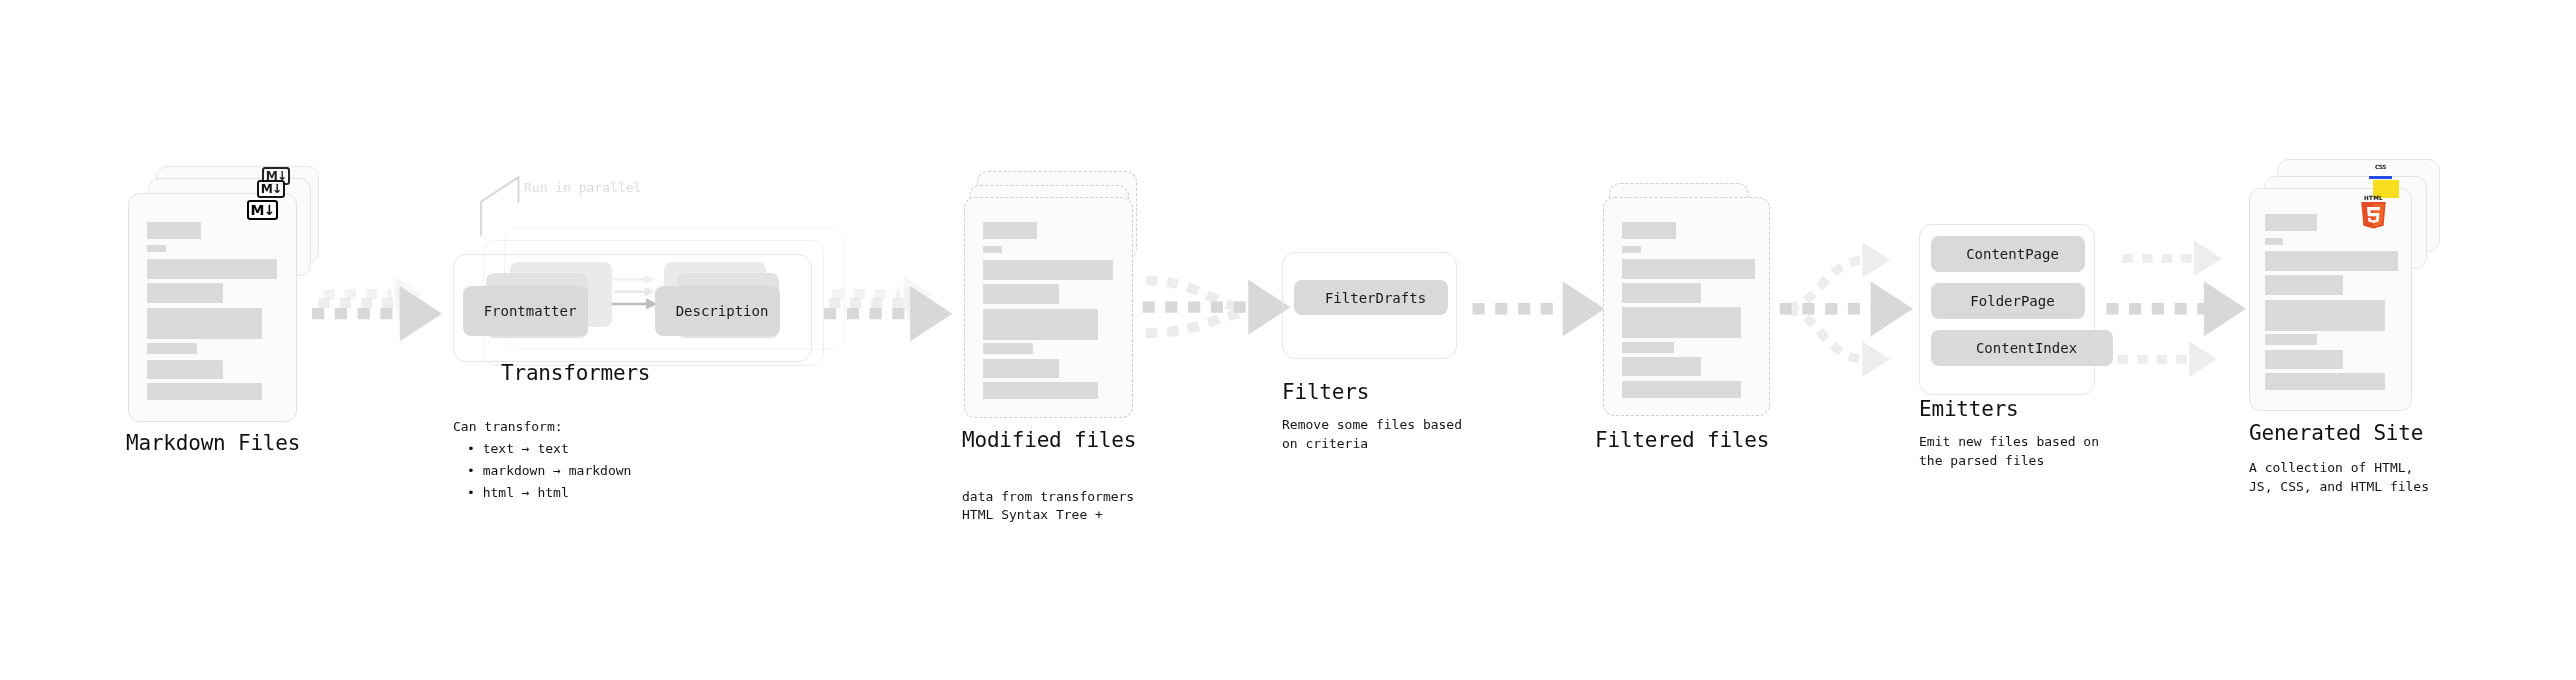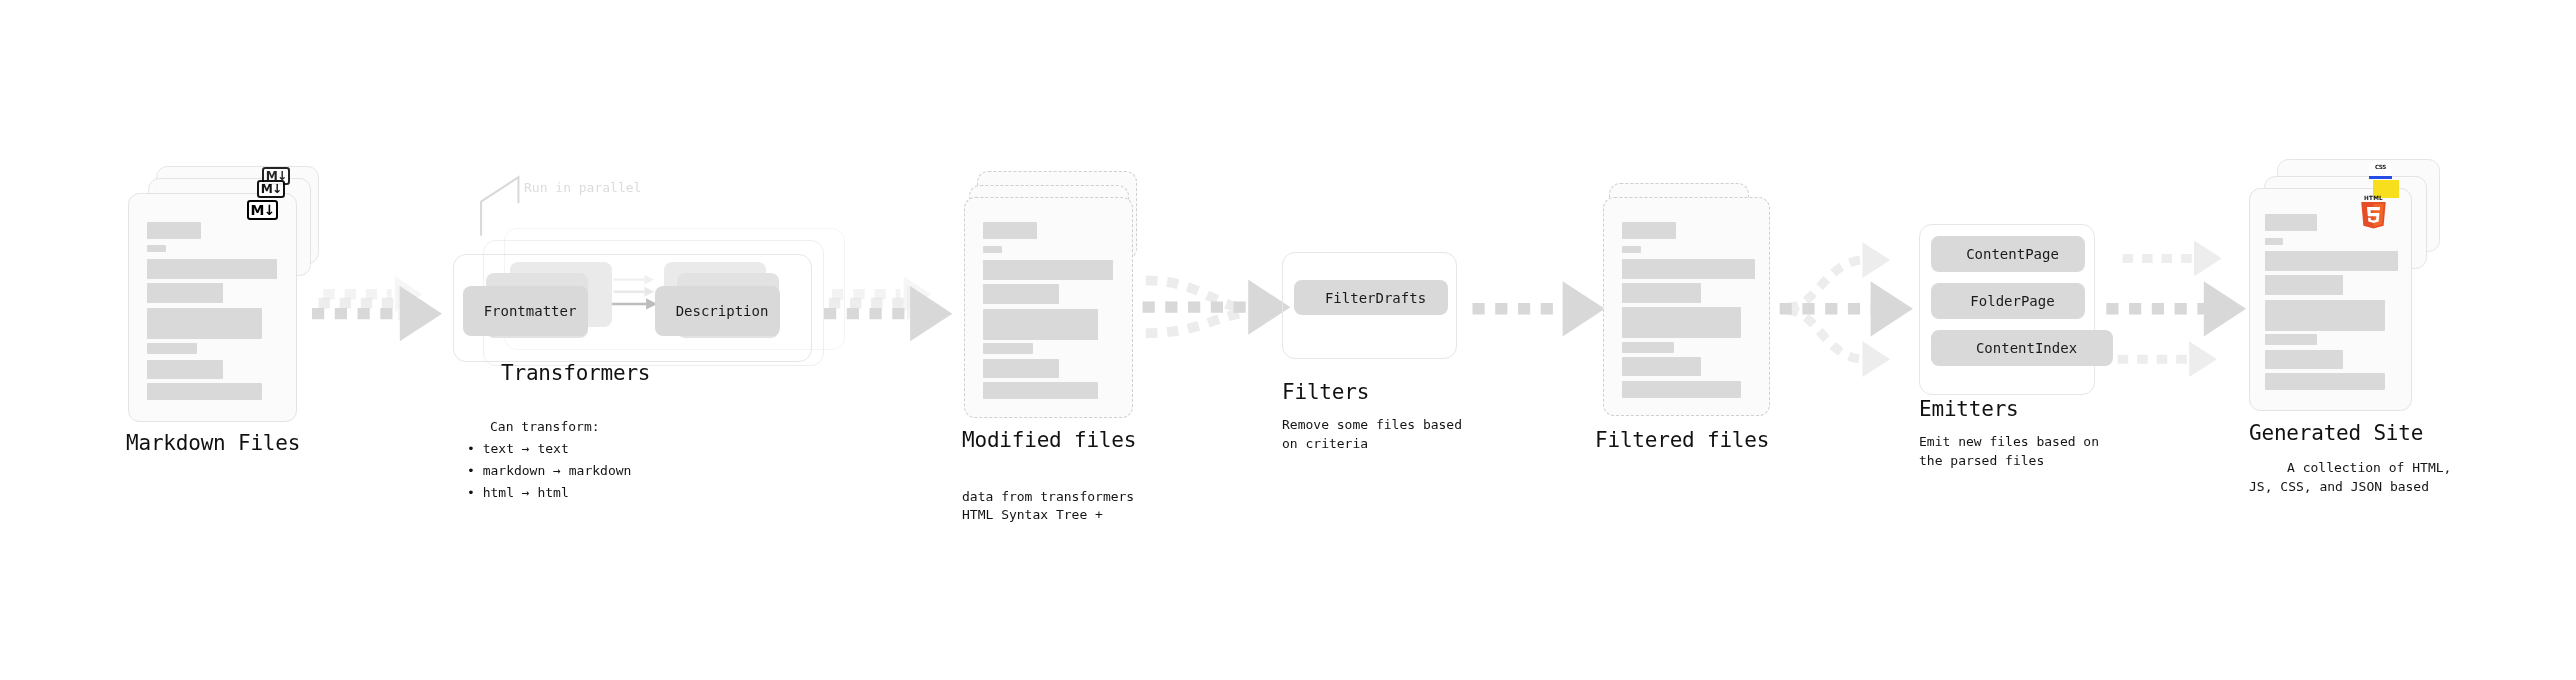--- a/index.html
+++ b/index.html
@@ -269,21 +269,21 @@
     <div class="chip ghost1 abs" style="left:486px; top:273px; width:102px; height:65px;"></div>
     <div class="chip abs" style="left:463px; top:286px; width:125px; height:50px;">Frontmatter</div>
 
     <div class="chip ghost2 abs" style="left:664px; top:262px; width:102px; height:65px;"></div>
     <div class="chip ghost1 abs" style="left:677px; top:273px; width:102px; height:65px;"></div>
     <div class="chip abs" style="left:655px; top:286px; width:125px; height:50px;">Description</div>
 
     <div class="note" style="left:524px; top:180px;">Run in parallel</div>
   </div>
   <div class="title" style="left:453px; top:361px;margin-left:48px;">Transformers</div>
-  <div class="desc" style="left:453px; top:418px;margin-left:37px;">Can transform:</div>
+  <div class="desc" style="left:453px; top:418px;">Can transform:</div>
   <div class="bullets" style="left:467px; top:439px;">• text → text</div>
   <div class="bullets" style="left:467px; top:461px;">• markdown → markdown</div>
   <div class="bullets" style="left:467px; top:483px;">• html → html</div>
 
   <div class="card-stack">
     <div class="card dashed abs" style="left:977px; top:171px; width:160px; height:89px;"></div>
     <div class="card dashed abs" style="left:969px; top:185px; width:160px; height:89px;"></div>
     <div class="card dashed abs" style="left:964px; top:197px; width:169px; height:221px;">
       <div class="bar" style="left:18px; top:24.4px; width:54px; height:17px;"></div>
       <div class="bar" style="left:18px; top:48px; width:18.7px; height:7.3px;"></div>
@@ -354,17 +354,17 @@
       <svg viewBox="0 0 38 44" width="31" height="36">
         <text x="19" y="8" font-family="DejaVu Sans, Liberation Sans, sans-serif" font-size="7" font-weight="700" fill="#111" text-anchor="middle" letter-spacing="0.3">HTML</text>
         <path d="M4 11 L34 11 L31.4 40 L19 43.5 L6.6 40 Z" fill="#e44d26"></path>
         <path d="M19 13 L31.6 13 L29.4 38.5 L19 41.5 Z" fill="#f16529"></path>
         <path d="M11 17 L27 17 L26.6 21 L15.4 21 L15.7 24.6 L26.3 24.6 L25.3 35 L19 36.8 L12.7 35 L12.3 30.4 L15.6 30.4
                  L15.8 32.7 L19 33.6 L22.2 32.7 L22.5 28.4 L12.1 28.4 Z" fill="#ffffff"></path>
       </svg>
     </div>
   </div>
   <div class="title" style="left:2249px; top:421px;">Generated Site</div>
-  <div class="desc" style="left:2249px; top:459px;margin-left:38px;">A collection of HTML,</div>
-  <div class="desc" style="left:2249px; top:478px;">JS, CSS, and JSON based</div>
+  <div class="desc" style="left:2249px; top:459px;">A collection of HTML,</div>
+  <div class="desc" style="left:2249px; top:478px;">JS, CSS, and HTML files</div>
 
 </div>
 
 
 </body></html>

